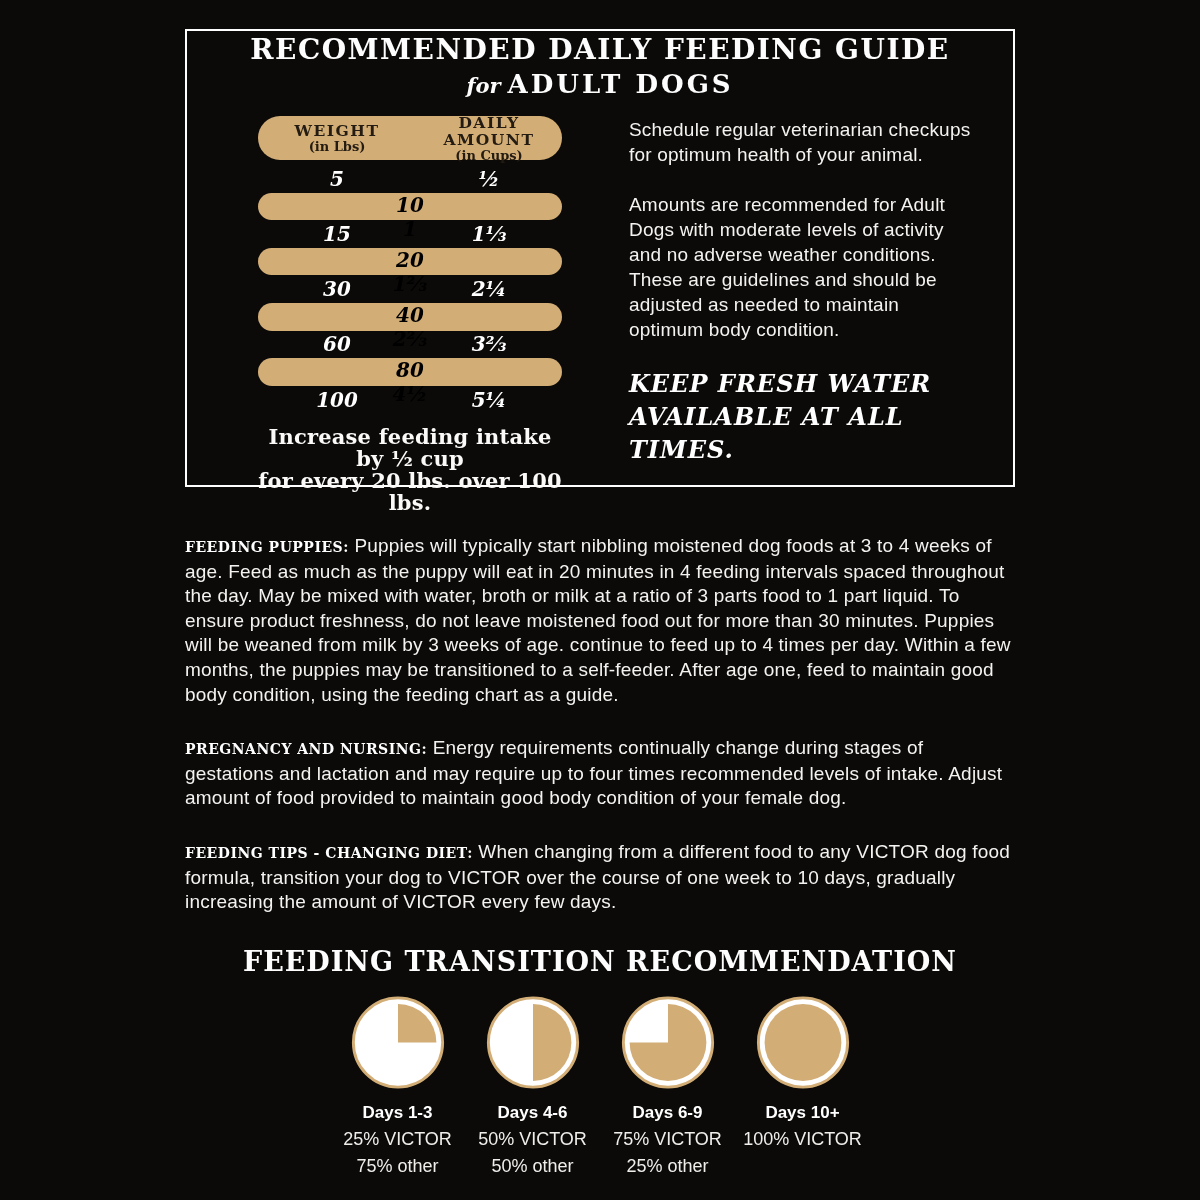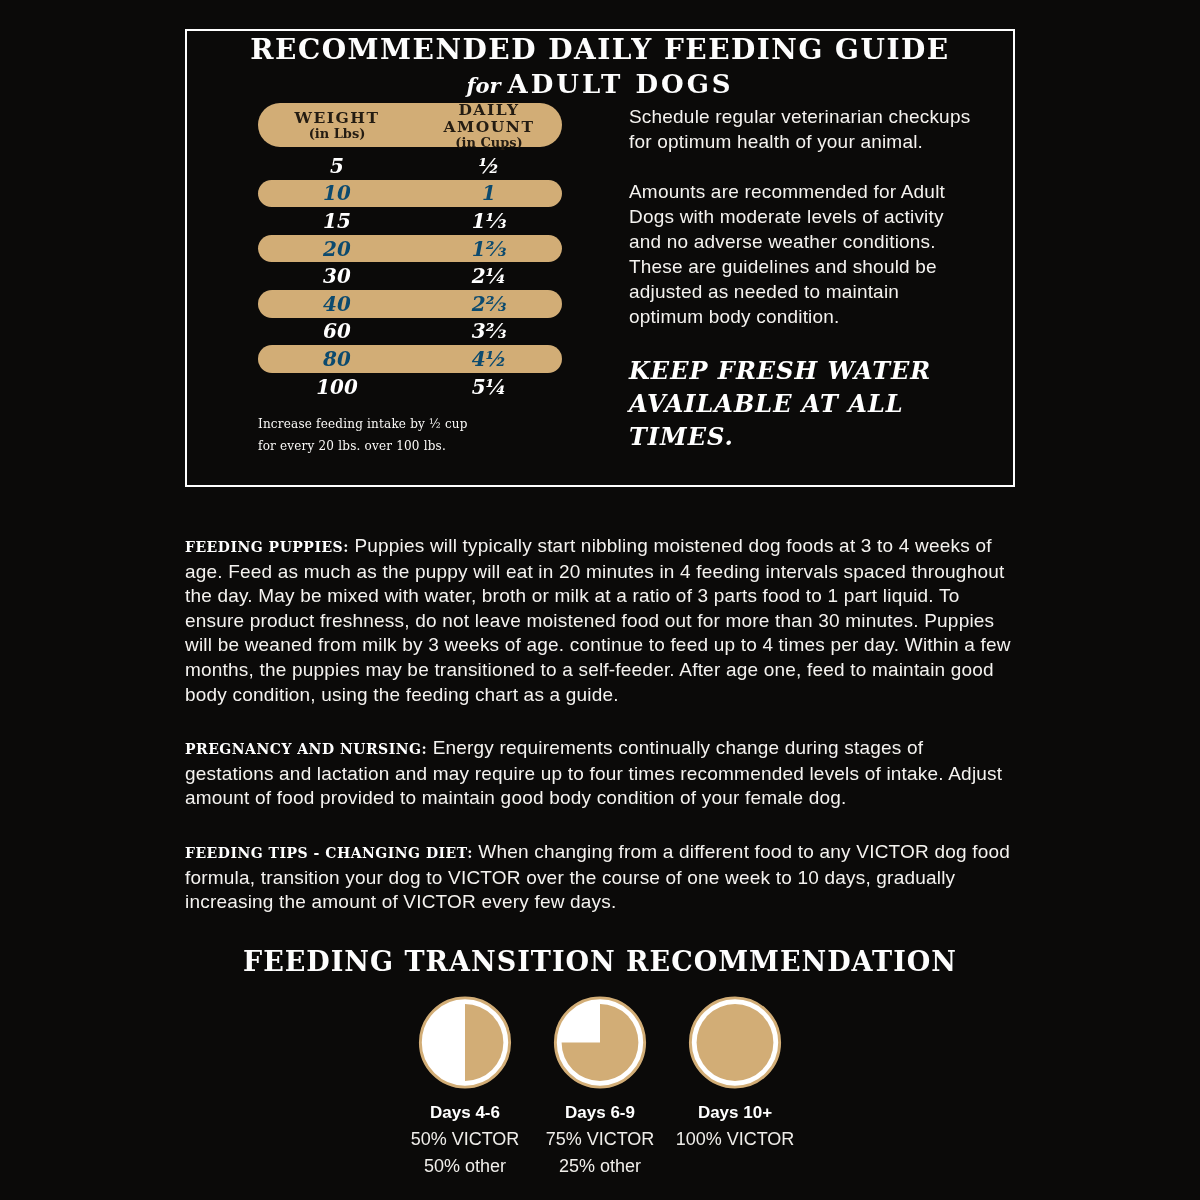--- a/index.html
+++ b/index.html
@@ -31,51 +31,51 @@
   }
   .box-subtitle{text-align:center;margin-top:2px;line-height:30px;color:#fdfdfd;}
   .box-subtitle .for{
     font-family:"DejaVu Serif",serif;font-style:italic;font-weight:700;
     font-size:21px;margin-right:7px;
   }
   .box-subtitle .sub{
     font-family:"DejaVu Serif",serif;font-weight:700;
     font-size:26px;letter-spacing:3px;
   }
-  .box-columns{display:flex;}
+  .box-columns{display:flex;margin-top:13px;}
   .table-col{width:404px;flex:none;}
   .pill-table{width:304px;margin-left:45px;}
   .header-pill{
     background:var(--tan);
     border-radius:22px;
     height:44px;
     display:flex;align-items:center;
     color:#241c12;
   }
   .cell{text-align:center;}
   .c1{width:52%;}
   .c2{width:48%;}
   .hdr{font-family:"DejaVu Serif",serif;font-weight:700;font-size:15.5px;letter-spacing:1.5px;line-height:17px;}
   .hdr-sub{font-family:"DejaVu Serif",serif;font-weight:700;font-size:13px;line-height:15px;}
   .rows{margin-top:5px;}
   .row{
     height:27.6px;border-radius:14px;
     display:flex;align-items:center;
   }
-  .row.tan{background:var(--tan);color:#0c4a6e;}
+  .row.tan{background:var(--tan);color:#000000;flex-direction:column;}
   .row.dark{color:#ffffff;}
   .num{
     font-family:"DejaVu Serif",serif;font-weight:700;font-style:italic;
     font-size:20px;text-align:center;
   }
   .table-note{
     width:304px;margin-left:45px;margin-top:13px;
-    color:#fbfaf8;
-    font-family:"DejaVu Serif",serif;font-weight:400;
-    font-size:12px;line-height:22px;letter-spacing:0.2px;
+    text-align:center;color:#fbfaf8;
+    font-family:"DejaVu Serif",serif;font-weight:700;
+    font-size:21px;line-height:22px;letter-spacing:0.2px;
   }
   .info-col{
     flex:1;padding-left:12px;padding-right:14px;padding-top:1px;
     color:#f5f3f0;font-size:19px;line-height:25px;letter-spacing:0.2px;
   }
   .info-col p{margin:0 0 25px 0;}
   .water{
     font-family:"DejaVu Serif",serif;font-style:italic;font-weight:700;
     font-size:24px;line-height:33px;letter-spacing:1px;color:#ffffff;
     margin-top:16px;
@@ -189,20 +189,29 @@
     <p class="sec"><span class="sec-h">PREGNANCY AND NURSING:</span> <span>Energy requirements continually change during stages of gestations and lactation and may require up to four times recommended levels of intake. Adjust amount of food provided to maintain good body condition of your female dog.</span></p>
     <p class="sec"><span class="sec-h">FEEDING TIPS - CHANGING DIET:</span> <span>When changing from a different food to any VICTOR dog food formula, transition your dog to VICTOR over the course of one week to 10 days, gradually increasing the amount of VICTOR every few days.</span></p>
   </div>
 
   <div class="transition">
     <div class="trans-heading">FEEDING TRANSITION RECOMMENDATION</div>
     <div class="pies">
       <div class="step">
         <svg viewBox="0 0 100 100">
             <circle cx="50" cy="50" r="46.5" fill="#ffffff" stroke="#d2ad76" stroke-width="3"></circle>
+            <path d="M50,50 L50,10 A40,40 0 0 1 90.00,50.00 Z" fill="#d2ad76"></path>
+          </svg>
+        <div class="days">Days 1-3</div>
+        <div class="pct">25% VICTOR</div>
+        <div class="pct">75% other</div>
+      </div>
+      <div class="step">
+        <svg viewBox="0 0 100 100">
+            <circle cx="50" cy="50" r="46.5" fill="#ffffff" stroke="#d2ad76" stroke-width="3"></circle>
             <path d="M50,50 L50,10 A40,40 0 0 1 50.00,90.00 Z" fill="#d2ad76"></path>
           </svg>
         <div class="days">Days 4-6</div>
         <div class="pct">50% VICTOR</div>
         <div class="pct">50% other</div>
       </div>
       <div class="step">
         <svg viewBox="0 0 100 100">
             <circle cx="50" cy="50" r="46.5" fill="#ffffff" stroke="#d2ad76" stroke-width="3"></circle>
             <path d="M50,50 L50,10 A40,40 0 1 1 10.00,50.00 Z" fill="#d2ad76"></path>

